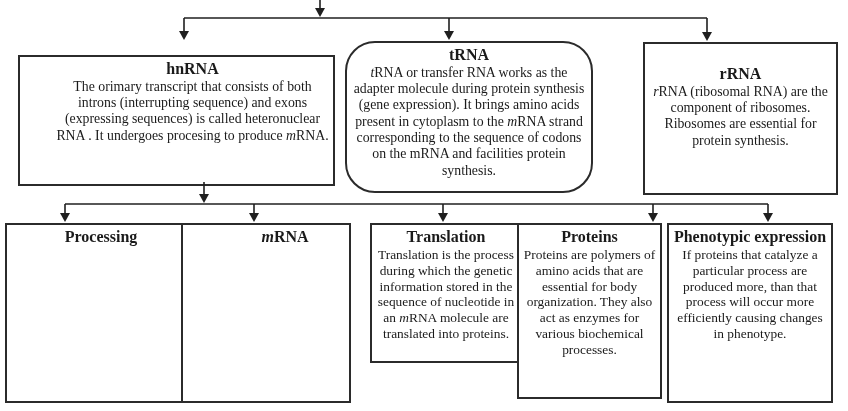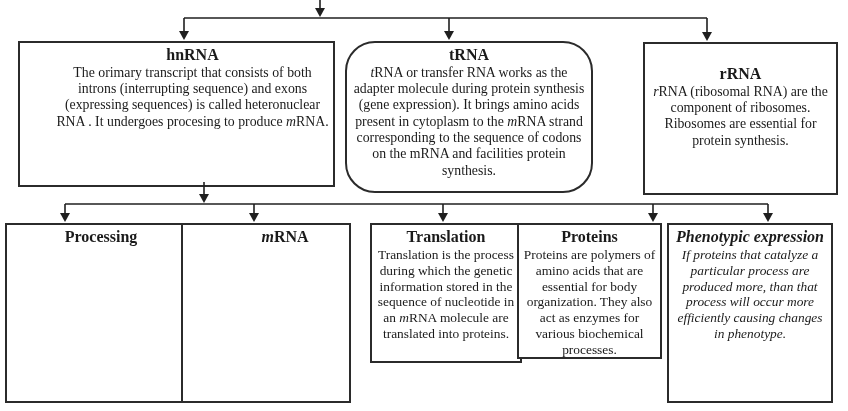--- a/index.html
+++ b/index.html
@@ -34,21 +34,21 @@
     margin-top:1px;
   }
   .row-bottom .box-body { font-size:13.4px; }
   .it { font-style:italic; }
 </style>
 </head>
 <body>
 
 <div class="canvas">
 
-  <div class="box row-top" style="left:18px; top:41px; width:317px; height:146px;padding-left:36px;">
+  <div class="box row-top" style="left:18px; top:55px; width:317px; height:131px;padding-left:36px;">
     <div class="box-title"><span>hnRNA</span></div>
     <div class="box-body"><span>The orimary transcript that consists of both introns (interrupting sequence) and exons (expressing sequences) is called heteronuclear RNA . It undergoes procesing to produce </span><span class="it">m</span><span>RNA.</span></div>
   </div>
 
   <div class="box row-top" style="left:345px; top:41px; width:248px; height:152px;border-radius:30px;">
     <div class="box-title"><span>tRNA</span></div>
     <div class="box-body"><span class="it">t</span><span>RNA or transfer RNA works as the adapter molecule during protein synthesis (gene expression). It brings amino acids present in cytoplasm to the </span><span class="it">m</span><span>RNA strand corresponding to the sequence of codons on the mRNA and facilities protein synthesis.</span></div>
   </div>
 
   <div class="box row-top" style="left:643px; top:42px; width:195px; height:153px; padding-top:21px;">
@@ -62,26 +62,26 @@
 
   <div class="box row-bottom" style="left:181px; top:223px; width:170px; height:180px;padding-left:42px;">
     <div class="box-title"><span class="it">m</span><span>RNA</span></div>
   </div>
 
   <div class="box row-bottom" style="left:370px; top:223px; width:152px; height:140px;">
     <div class="box-title"><span>Translation</span></div>
     <div class="box-body"><span>Translation is the process during which the genetic information stored in the sequence of nucleotide in an </span><span class="it">m</span><span>RNA molecule are translated into proteins.</span></div>
   </div>
 
-  <div class="box row-bottom" style="left:517px; top:223px; width:145px; height:136px;font-family:Liberation Serif, serif;">
+  <div class="box row-bottom" style="left:517px; top:223px; width:145px; height:176px;font-family:Liberation Serif, serif;">
     <div class="box-title"><span>Proteins</span></div>
     <div class="box-body"><span>Proteins are polymers of amino acids that are essential for body organization. They also act as enzymes for various biochemical processes.</span></div>
   </div>
 
-  <div class="box row-bottom" style="left:667px; top:223px; width:166px; height:180px;font-style:italic;">
+  <div class="box row-bottom" style="left:667px; top:223px; width:166px; height:180px;">
     <div class="box-title"><span>Phenotypic expression</span></div>
     <div class="box-body"><span>If proteins that catalyze a particular process are produced more, than that process will occur more efficiently causing changes in phenotype.</span></div>
   </div>
 
   <svg class="connectors" width="848" height="411" viewBox="0 0 848 411" stroke="#1f1f1f" stroke-width="1.6" fill="#1f1f1f">
 
     <line x1="320" y1="0" x2="320" y2="9"></line>
     <polygon points="315,8 325,8 320,17" stroke="none"></polygon>
 
     <line x1="184" y1="18" x2="707" y2="18"></line>

